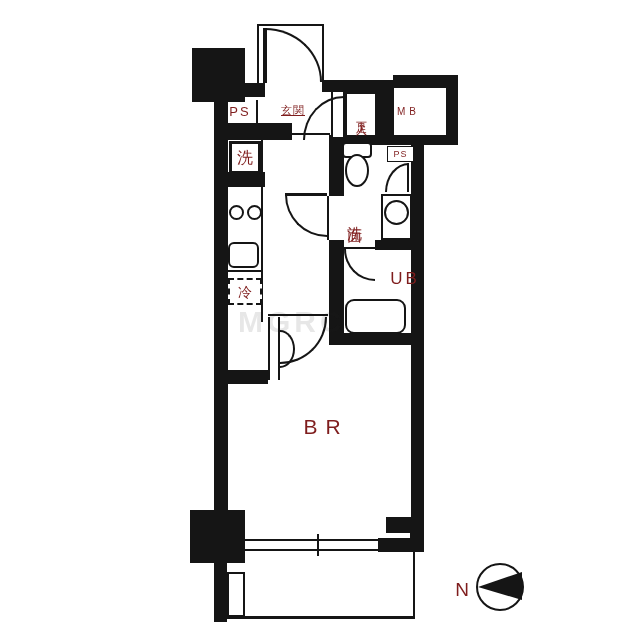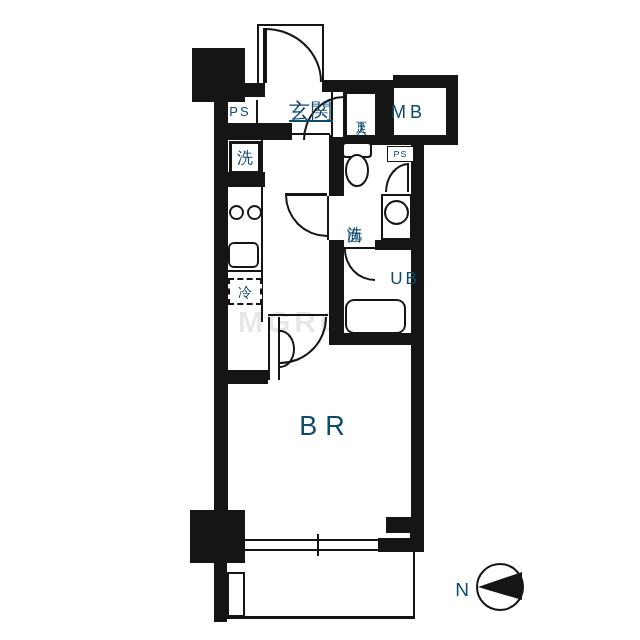--- a/index.html
+++ b/index.html
@@ -6,21 +6,21 @@
   #canvas{
     position:relative;width:640px;height:640px;background:#ffffff;overflow:hidden;
     font-family:"Liberation Sans","DejaVu Sans",sans-serif;color:#151515;
   }
   .wall{position:absolute;background:#151515;}
   .abs{position:absolute;}
   .box{position:absolute;background:#fff;border:2px solid #151515;box-sizing:border-box;}
   .thin{position:absolute;box-sizing:border-box;border:0 solid #151515;}
   .arc{position:absolute;box-sizing:border-box;border:0 solid #151515;background:transparent;}
   .label{position:absolute;display:flex;align-items:center;justify-content:center;
-         white-space:nowrap;line-height:1;color:#0c4a6e;}
+         white-space:nowrap;line-height:1;color:#7f1d1d;}
   .vtext{writing-mode:vertical-rl;text-orientation:upright;}
   .watermark{position:absolute;font-weight:bold;color:rgba(40,40,40,0.11);
              letter-spacing:4px;font-size:30px;}
 </style>
 </head>
 <body>
 
 <div id="canvas">
 
   <div class="wall" style="left:192px;top:48px;width:53px;height:54px;"></div>
@@ -75,39 +75,39 @@
   <div class="box" style="left:229px;top:205px;width:15px;height:15px;border-radius:50%;"></div>
   <div class="box" style="left:247px;top:205px;width:15px;height:15px;border-radius:50%;"></div>
   <div class="box" style="left:228px;top:242px;width:31px;height:26px;border-radius:6px;"></div>
   <div class="abs" style="left:228px;top:278px;width:34px;height:27px;border:2px dashed #151515;box-sizing:border-box;background:#fff;">
     <div class="label" style="left:0;top:0;right:0;bottom:0;font-size:14px;">冷</div>
   </div>
 
   <div class="box" style="left:345px;top:92px;width:32px;height:45px;">
     <div class="label vtext" style="left:0;top:2px;right:0;bottom:2px;font-size:11px;letter-spacing:1px;">下足入</div>
   </div>
-  <div class="label" style="left:394px;top:88px;width:29px;height:47px;font-size:18px;letter-spacing:4px;">MB</div>
+  <div class="label" style="left:394px;top:88px;width:29px;height:47px;font-size:10px;letter-spacing:4px;">MB</div>
   <div class="label" style="left:224px;top:103px;width:32px;height:17px;font-size:13px;letter-spacing:2px;">PS</div>
   <div class="box" style="left:387px;top:146px;width:27px;height:16px;border-width:1.5px;">
     <div class="label" style="left:0;top:0;right:0;bottom:0;font-size:9px;letter-spacing:1px;">PS</div>
   </div>
 
   <div class="box" style="left:342px;top:142px;width:30px;height:16px;border-radius:4px;"></div>
   <div class="box" style="left:345px;top:154px;width:24px;height:33px;border-radius:50% 50% 50% 50%;"></div>
   <div class="arc" style="left:385px;top:163px;width:24px;height:29px;border-top-width:2px;border-left-width:2px;border-top-left-radius:100% 100%;"></div>
   <div class="thin" style="left:407px;top:163px;width:2px;height:29px;border-left-width:2px;"></div>
   <div class="box" style="left:381px;top:194px;width:31px;height:46px;"></div>
   <div class="box" style="left:384px;top:200px;width:25px;height:25px;border-radius:50%;"></div>
   <div class="label vtext" style="left:345px;top:194px;width:20px;height:46px;font-size:15px;letter-spacing:3px;">洗面</div>
 
   <div class="label" style="left:350px;top:268px;width:44px;height:20px;font-size:17px;letter-spacing:3px;margin-left:33px;">UB</div>
   <div class="box" style="left:345px;top:299px;width:61px;height:35px;border-width:2.5px;border-radius:9px;"></div>
 
-  <div class="label" style="left:286px;top:99px;width:50px;height:22px;font-size:21px;letter-spacing:1px;text-decoration:underline;">玄関</div>
-  <div class="label" style="left:296px;top:414px;width:60px;height:24px;font-size:27px;letter-spacing:8px;">BR</div>
+  <div class="label" style="left:268px;top:99px;width:50px;height:22px;font-size:11px;letter-spacing:1px;text-decoration:underline;">玄関</div>
+  <div class="label" style="left:296px;top:414px;width:60px;height:24px;font-size:21px;letter-spacing:8px;">BR</div>
 
   <div class="thin" style="left:245px;top:539px;width:133px;height:12px;border-top-width:2px;border-bottom-width:2px;background:#fff;"></div>
   <div class="thin" style="left:317px;top:534px;width:2px;height:22px;border-left-width:2px;"></div>
   <div class="thin" style="left:227px;top:548px;width:188px;height:71px;border-right-width:2px;border-bottom-width:3px;"></div>
   <div class="box" style="left:227px;top:572px;width:18px;height:45px;"></div>
 
   <div class="watermark" style="left:238px;top:305px;">MGRC</div>
 
   <div class="label" style="left:451px;top:578px;width:22px;height:22px;font-size:19px;">N</div>
   <svg class="abs" style="left:470px;top:558px;" width="60" height="60" viewBox="0 0 60 60">

